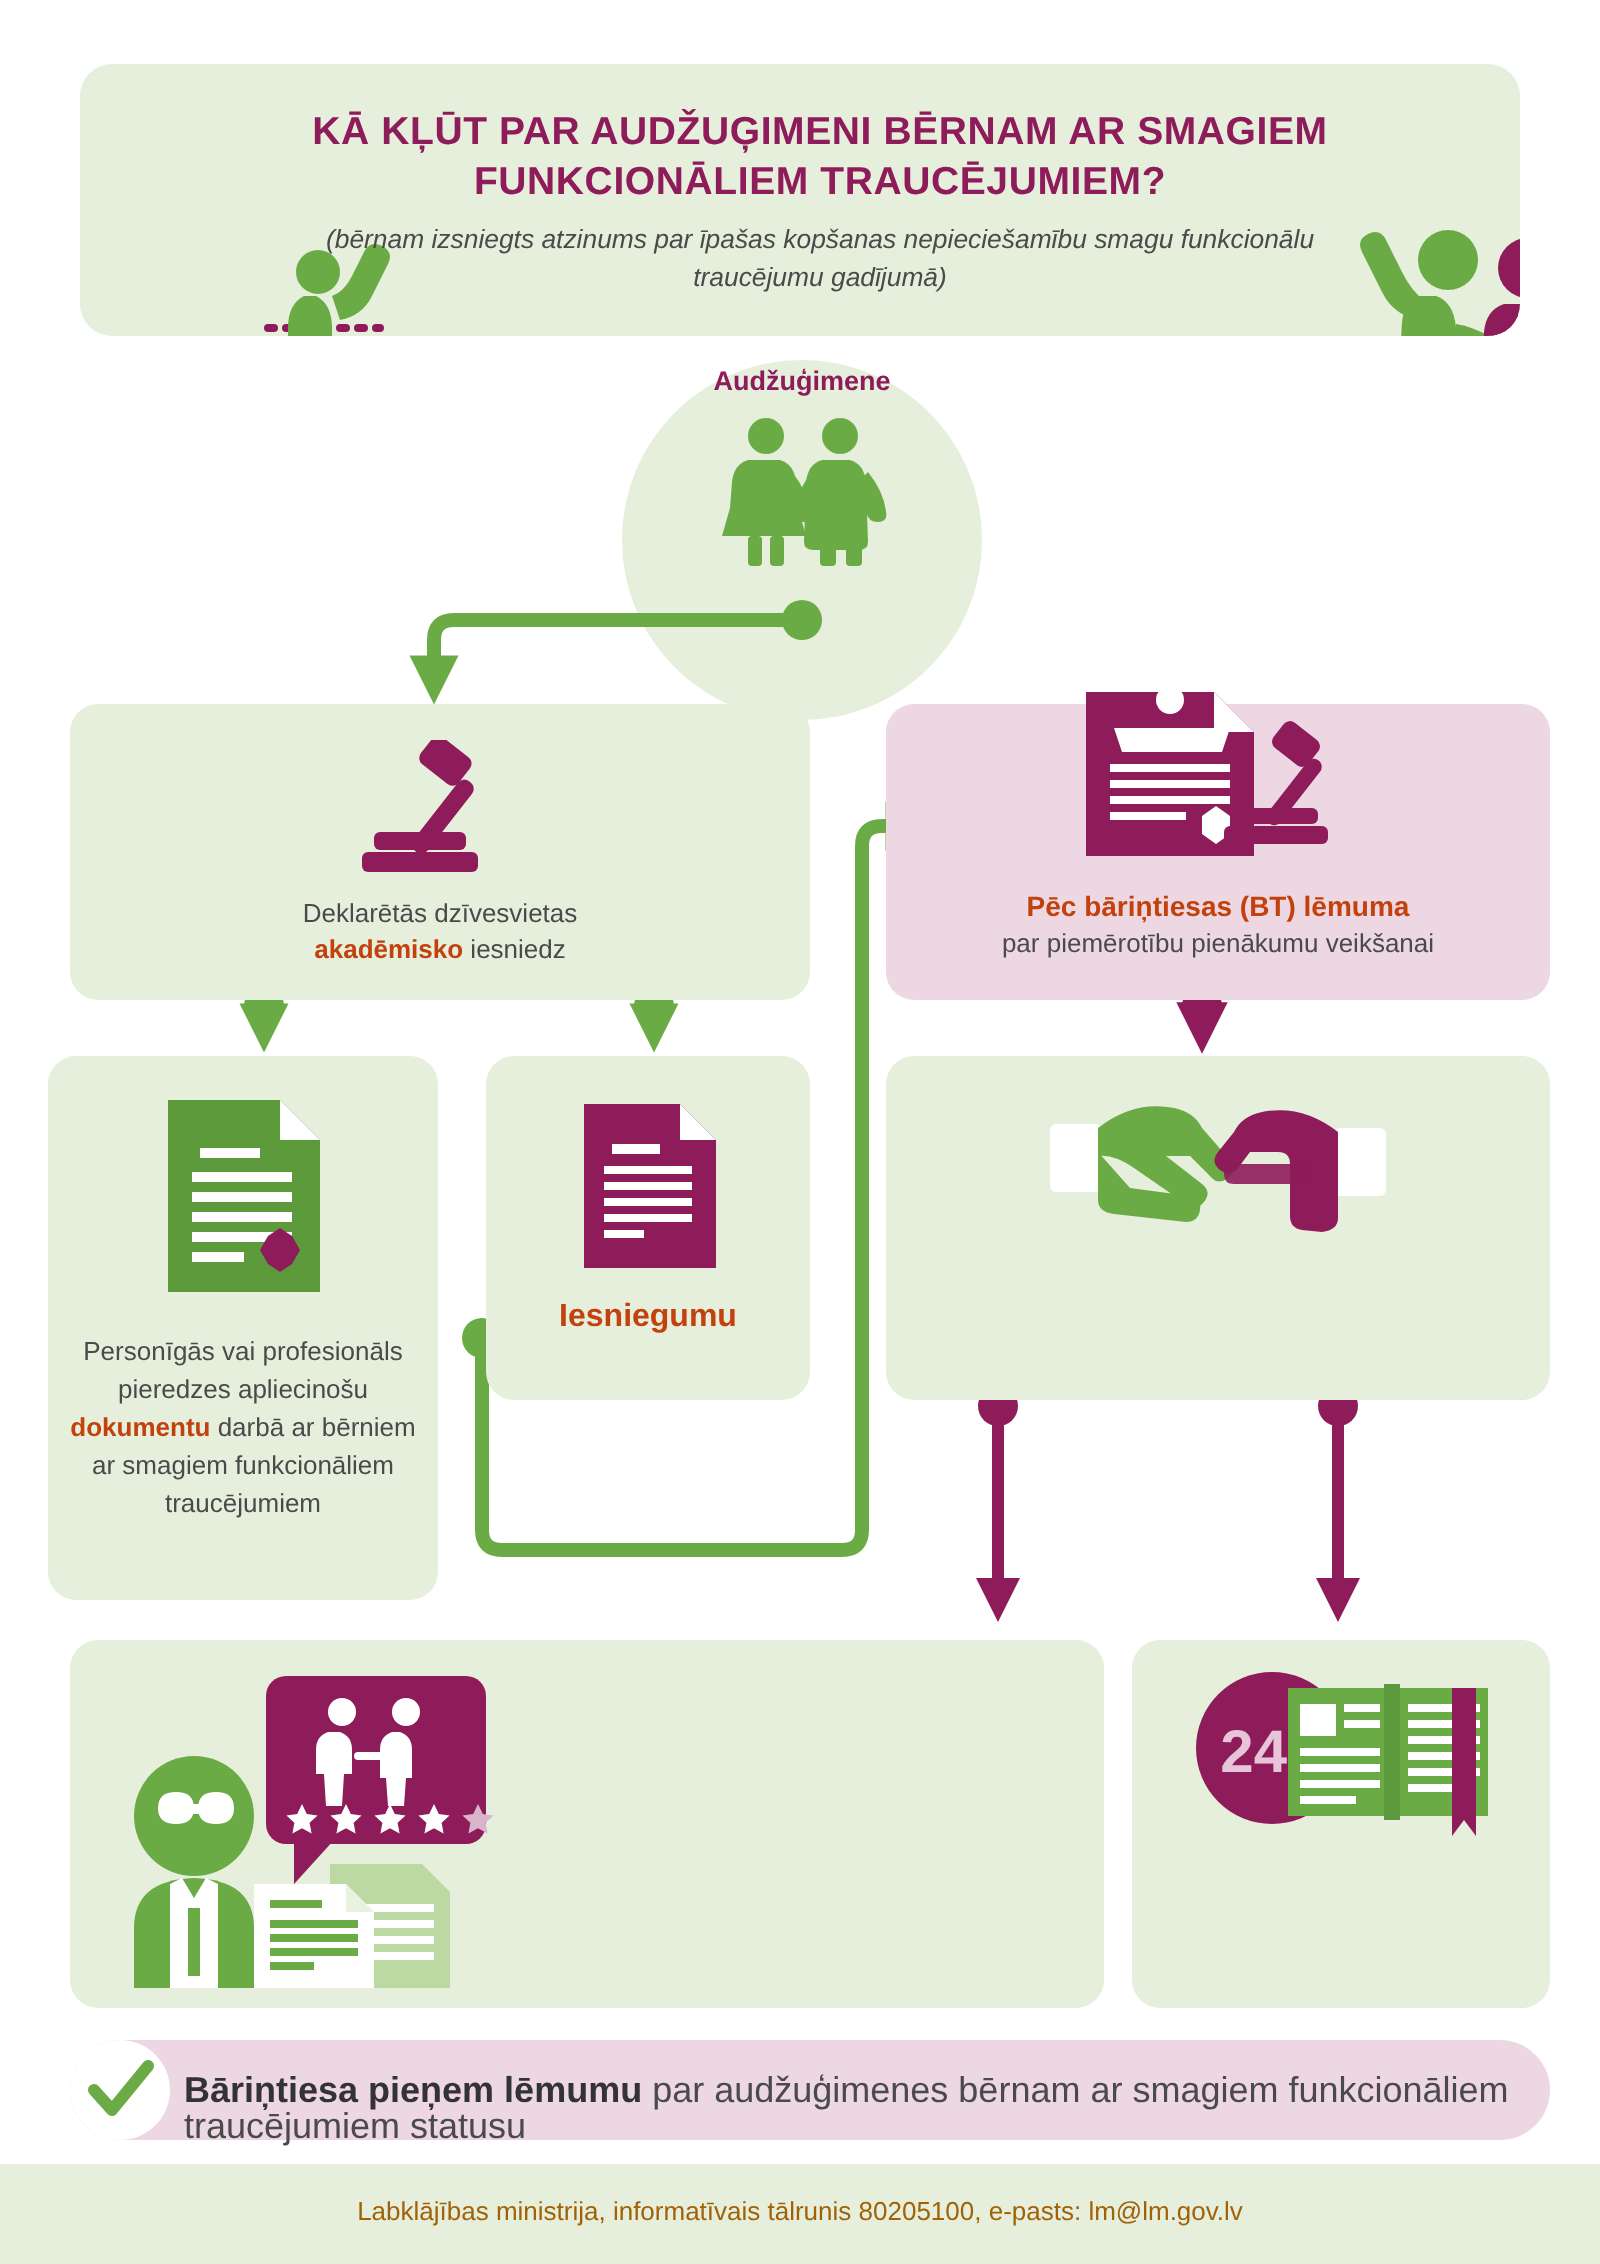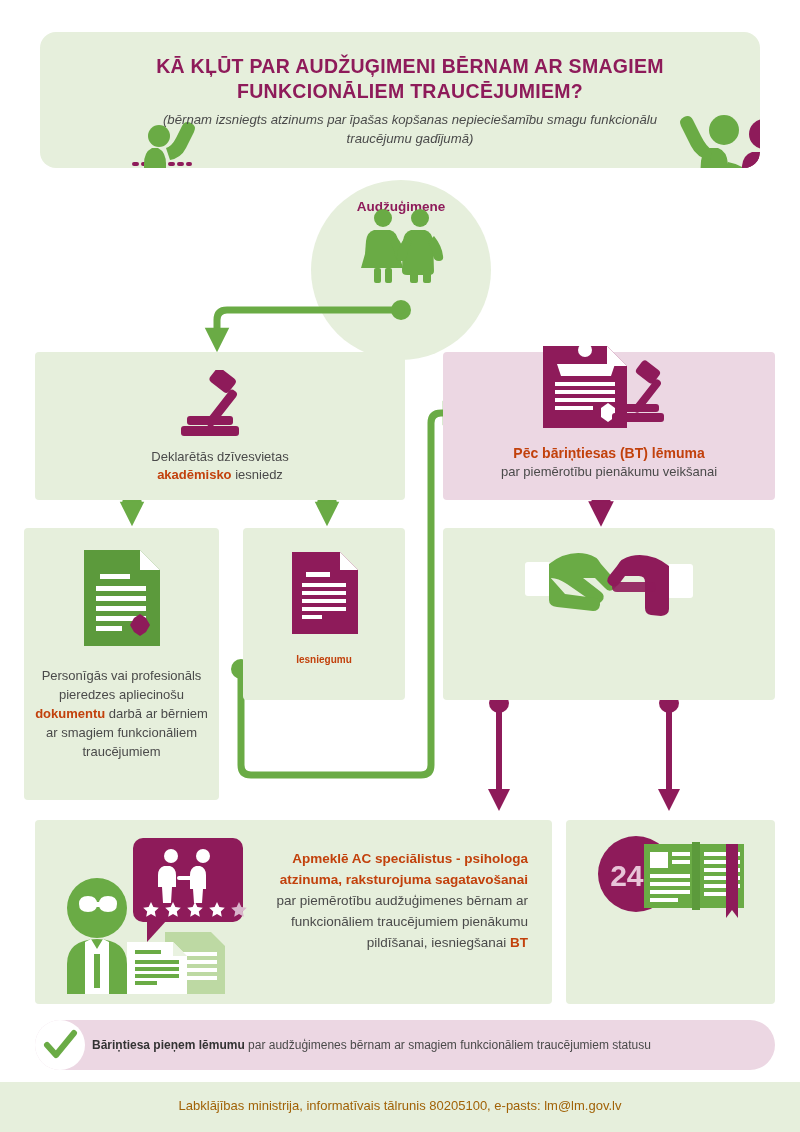--- a/index.html
+++ b/index.html
@@ -64,29 +64,28 @@
     border-radius: 50%;
   }
   .hub-label {
     position: absolute;
     left: 311px; top: 183px;
     width: 180px;
     text-align: center;
     color: #8e1b5a;
     font-weight: bold;
     font-size: 13.5px;
-    margin-top: 16px;
   }
   .hub-icon { position: absolute; left: 358px; top: 208px; width: 86px; height: 76px; }
 
   
   .card {
     position: absolute;
     background: #e6efdc;
-    border-radius: 4px;
+    border-radius: 14px;
   }
   .card.pink { background: #ecd7e3; }
 
   .card-text {
     position: absolute;
     left: 0; right: 0;
     text-align: center;
     color: #4a4a4a;
     font-size: 13px;
     line-height: 18px;
@@ -116,21 +115,21 @@
     left: 35px; top: 1020px;
     width: 50px; height: 50px;
     background: #ffffff;
     border-radius: 50%;
   }
   .footer-text {
     position: absolute;
     left: 92px; top: 1036px;
     width: 670px;
     color: #4a4a4a;
-    font-size: 12px;
+    font-size: 18px;
     line-height: 18px;
   }
   .footer-text b { color: #333; font-weight: bold; }
 
   .contact-bar {
     position: absolute;
     left: 0; top: 1082px;
     width: 800px; height: 50px;
     background: #e6efdc;
   }
@@ -322,21 +321,21 @@
         <path d="M52 2 L70 20 L52 20 z" fill="#ffffff"></path>
         <rect x="18" y="22" width="24" height="5" fill="#ffffff"></rect>
         <rect x="14" y="33" width="44" height="4" fill="#ffffff"></rect>
         <rect x="14" y="41" width="44" height="4" fill="#ffffff"></rect>
         <rect x="14" y="49" width="44" height="4" fill="#ffffff"></rect>
         <rect x="14" y="57" width="44" height="4" fill="#ffffff"></rect>
         <rect x="14" y="65" width="20" height="4" fill="#ffffff"></rect>
       </g>
     </svg>
     <div class="card-text" style="top:122px">
-      <b style="font-size:10px">Iesniegumu</b>
+      <b style="font-size:16px">Iesniegumu</b>
     </div>
   </div>
 
   <div class="card" id="card-vienosanas">
     <svg style="position:absolute;left:80px;top:14px;width:172px;height:82px" viewBox="0 0 172 82">
       <g>
         <rect x="2" y="20" width="26" height="34" rx="3" fill="#ffffff"></rect>
         <path d="M26 22 q18 -14 38 -10 q10 2 14 10 l14 16 q4 5 -1 9 q-5 4 -9 -1 l-10 -10
                  l-12 0 l18 14 q5 4 1 9 q-4 5 -9 1 l-26 -18 q-10 -7 -18 -6 z" fill="#6aab45"></path>
         <path d="M26 34 l0 24 q0 6 8 7 l36 4 q6 0 7 -6 q1 -6 -5 -7 l-30 -4 z" fill="#6aab45"></path>
@@ -389,23 +388,20 @@
         <path d="M118 106 L132 120 L118 120 z" fill="#e9f2e0"></path>
         <g fill="#6aab45">
           <rect x="80" y="114" width="26" height="4"></rect>
           <rect x="80" y="124" width="44" height="4"></rect>
             <rect x="80" y="131" width="44" height="4"></rect>
           <rect x="80" y="138" width="44" height="4"></rect>
             <rect x="80" y="145" width="22" height="4"></rect>
         </g>
       </g>
     </svg>
-    <div class="card-text" style="left:228px;right:14px;top:28px;text-align:right;font-size:13.5px;line-height:21px">
-      <b>Apmeklē AC speciālistus - psihologa atzinuma, raksturojuma sagatavošanai</b><span> par piemērotību audžuģimenes bērnam ar funkcionāliem traucējumiem pienākumu pildīšanai, iesniegšanai </span><b>BT</b>
-    </div>
   </div>
 
   <div class="card" id="card-apgust">
     <svg style="position:absolute;left:22px;top:14px;width:166px;height:86px" viewBox="0 0 166 86">
       <g>
         <circle cx="48" cy="40" r="38" fill="#8e1b5a"></circle>
         <text x="48" y="52" font-family="Liberation Sans, sans-serif" font-size="30" font-weight="bold" fill="#e8c4d8" text-anchor="middle">24h</text>
 
         <path d="M56 10 L106 10 L106 74 L56 74 z" fill="#6aab45"></path>
 

